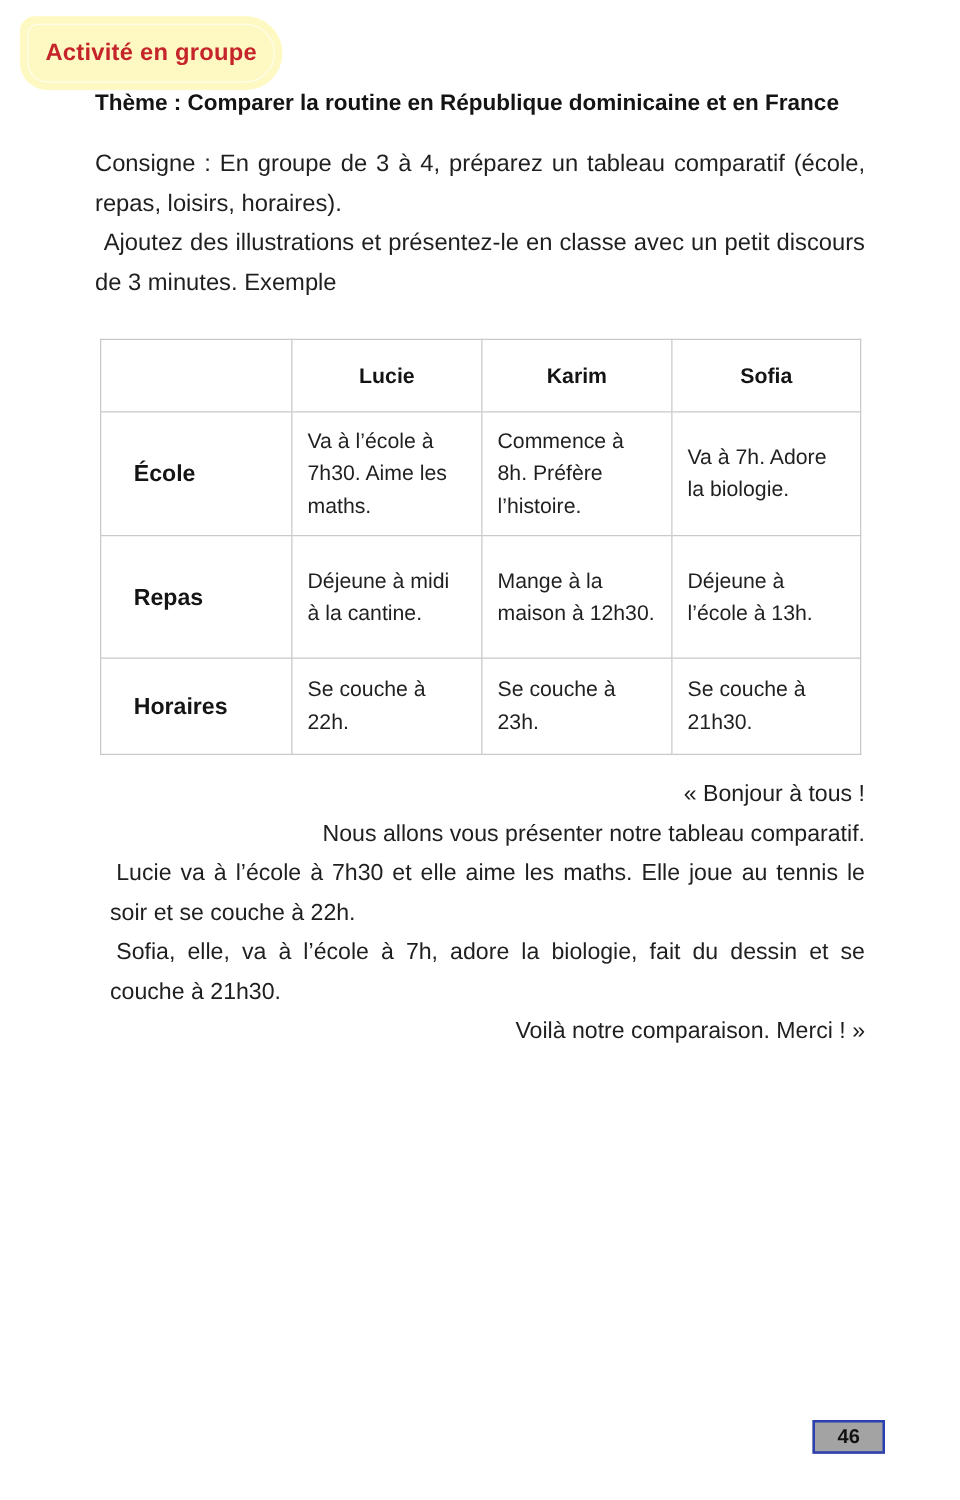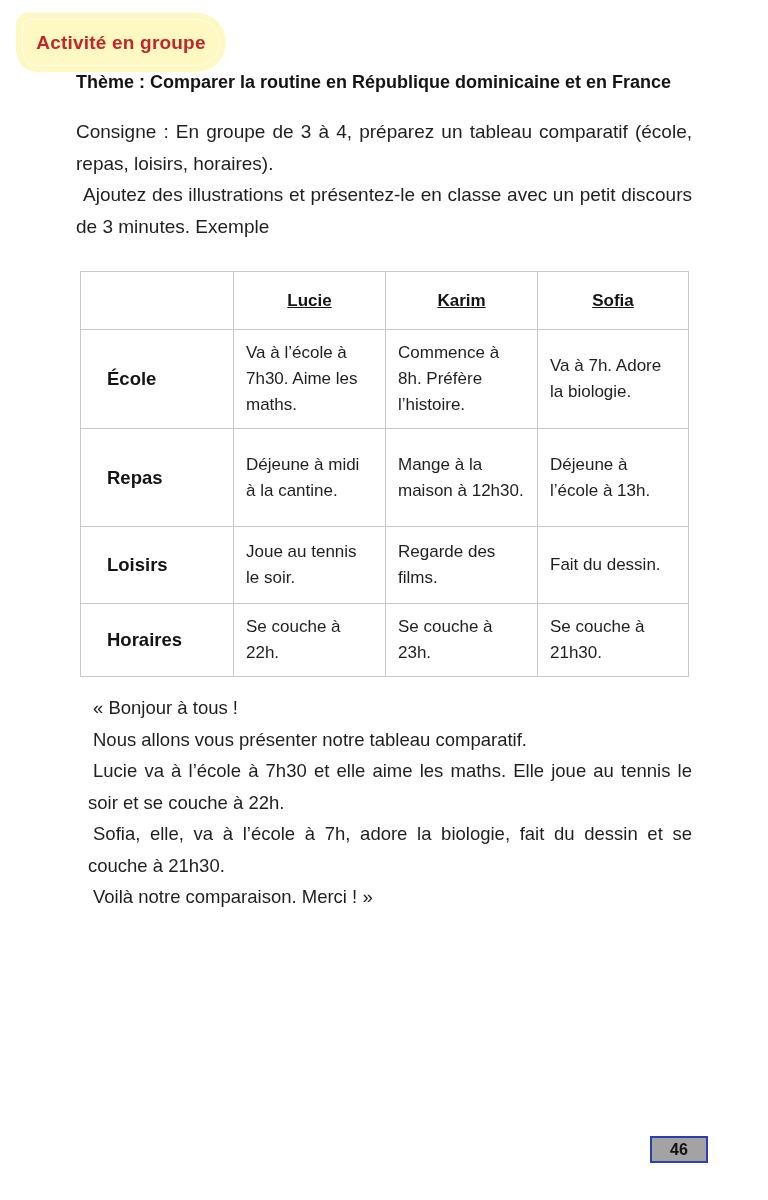--- a/index.html
+++ b/index.html
@@ -75,21 +75,20 @@
     line-height: 26px;
     text-align: left;
     font-weight: normal;
     color: #1f1f1f;
   }
   table.cmp th {
     text-align: center;
     font-weight: bold;
     font-size: 17px;
     color: #141414;
-    text-decoration: underline;
   }
   table.cmp td.rowlabel {
     font-weight: bold;
     font-size: 18.5px;
     padding-left: 26px;
     color: #141414;
   }
   table.cmp tr:nth-child(1) { height: 58px; }
   table.cmp tr:nth-child(2) { height: 98px; }
   table.cmp tr:nth-child(3) { height: 98px; }
@@ -101,20 +100,21 @@
   
   .dialogue {
     margin: 15px 0 0 12px;
     width: 604px;
   }
   .dialogue p {
     margin: 0;
     font-size: 18.5px;
     line-height: 31.5px;
     text-indent: 5px;
+    text-align: right;
   }
   .dialogue p.just { text-align: justify; }
 
   
   .pagenum-box {
     position: absolute;
     left: 650px; top: 1136px;
     width: 54px; height: 23px;
     background: #a3a3a3;
     border: 2px solid #2b3fae;
@@ -165,26 +165,20 @@
           <td>Commence à 8h. Préfère l’histoire.</td>
           <td>Va à 7h. Adore la biologie.</td>
         </tr>
         <tr>
           <td class="rowlabel">Repas</td>
           <td>Déjeune à midi à la cantine.</td>
           <td>Mange à la maison à 12h30.</td>
           <td>Déjeune à l’école à 13h.</td>
         </tr>
         <tr>
-          <td class="rowlabel">Loisirs</td>
-          <td>Joue au tennis le soir.</td>
-          <td>Regarde des films.</td>
-          <td>Fait du dessin.</td>
-        </tr>
-        <tr>
           <td class="rowlabel">Horaires</td>
           <td>Se couche à 22h.</td>
           <td>Se couche à 23h.</td>
           <td>Se couche à 21h30.</td>
         </tr>
       </tbody>
     </table>
 
     <div class="dialogue">
       <p>« Bonjour à tous !</p>

